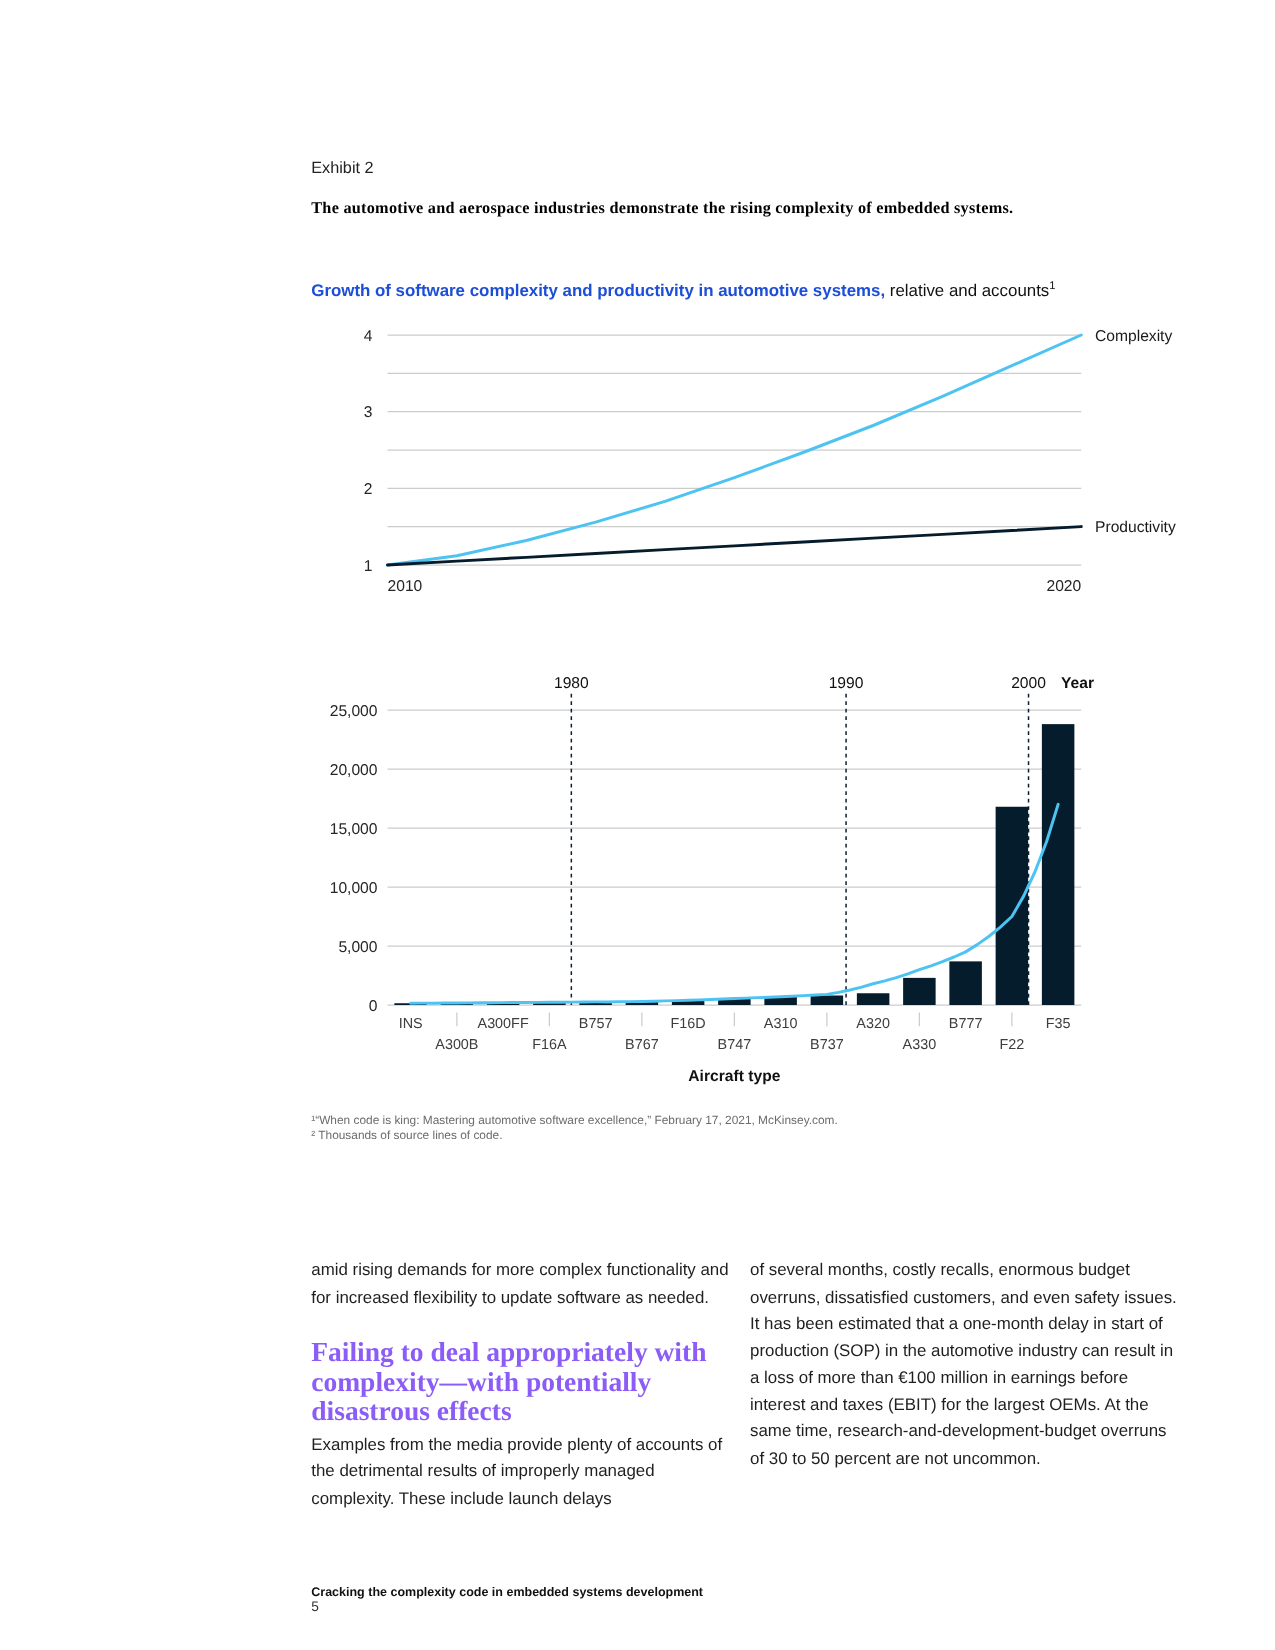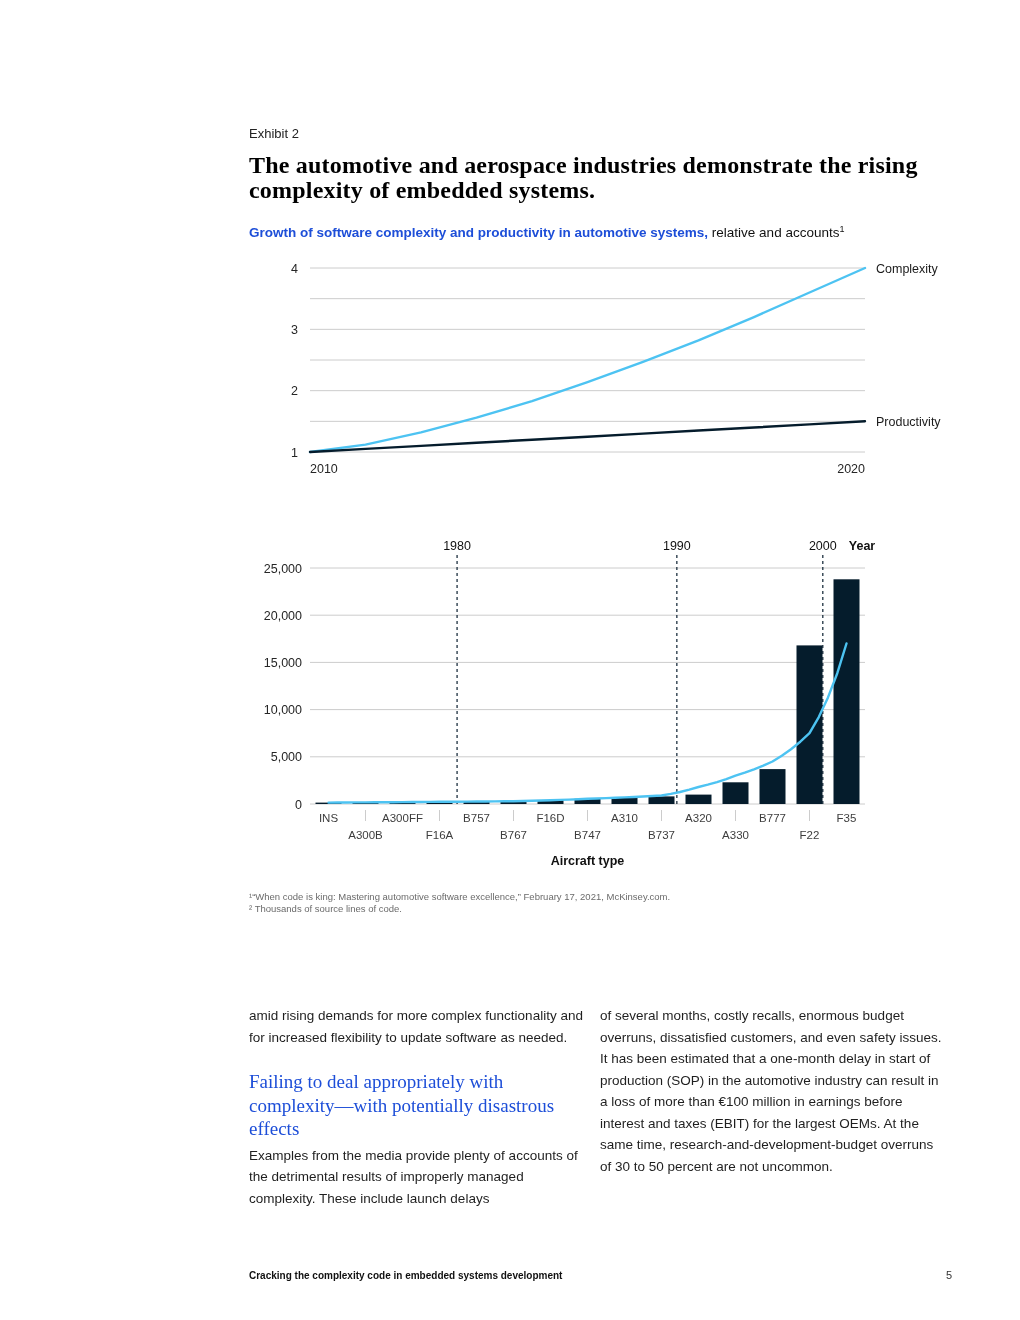--- a/index.html
+++ b/index.html
@@ -5,37 +5,37 @@
   html,body{margin:0;padding:0;background:#ffffff;}
   .page{
     position:relative;width:1020px;height:1320px;background:#ffffff;
     font-family:"Liberation Sans",sans-serif;color:#1a1a1a;overflow:hidden;
   }
   .abs{position:absolute;}
   .exhibit-label{left:249px;top:126px;font-size:13px;color:#222;}
   .exhibit-title{
     left:249px;top:153px;width:712px;margin:0;
     font-family:"Liberation Serif",serif;font-weight:700;
-    font-size:24px;line-height:25px;color:#000;letter-spacing:.2px;
+    font-size:13px;line-height:25px;color:#000;letter-spacing:.2px;
   }
   .chart-heading{margin:0;font-size:13.5px;color:#111;}
   .chart-heading strong{font-weight:700;color:#1d4ed8;}
   .chart-heading sup{font-size:9px;vertical-align:super;line-height:0;}
   .chart-svg{position:absolute;overflow:visible;}
   .chart-svg text{font-family:"Liberation Sans",sans-serif;}
   .footnotes{left:249px;top:891px;width:670px;font-size:9.5px;line-height:11.5px;color:#6b6b6b;}
   .footnotes .fn-src{padding-left:9px;}
   .body-cols{left:249px;top:1005px;width:710px;display:flex;gap:8px;}
   .body-cols .col{width:343px;}
   .body-cols p{margin:0;font-size:13.5px;line-height:21.5px;color:#1f1f1f;}
   .section-heading{
-    margin:22px 0 4px 0;font-family:"Liberation Serif",serif;font-weight:400;
-    font-size:19px;line-height:23.5px;color:#1d4ed8;
+    margin:22px 0 4px 0;font-family:"Liberation Serif",serif;font-weight:700;
+    font-size:22px;line-height:23.5px;color:#8b5cf6;
   }
-  .footer{left:249px;top:1269px;width:703px;display:flex;justify-content:space-between;align-items:baseline;}
+  .footer{left:249px;top:1269px;width:703px;display:flex;justify-content:space-between;align-items:baseline;flex-direction:column;}
   .footer-title{font-size:10px;font-weight:700;color:#111;}
   .page-number{font-size:11px;color:#333;}
 </style>
 </head>
 <body>
 
 <div class="page">
 
   <div class="abs exhibit-label">Exhibit 2</div>
 

